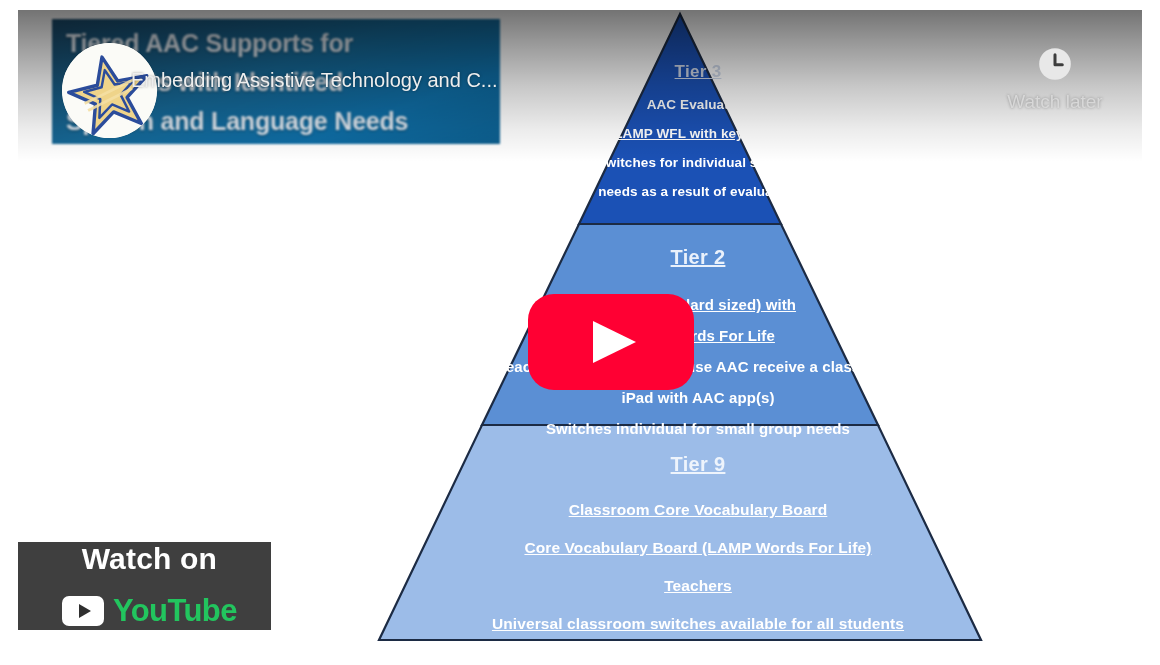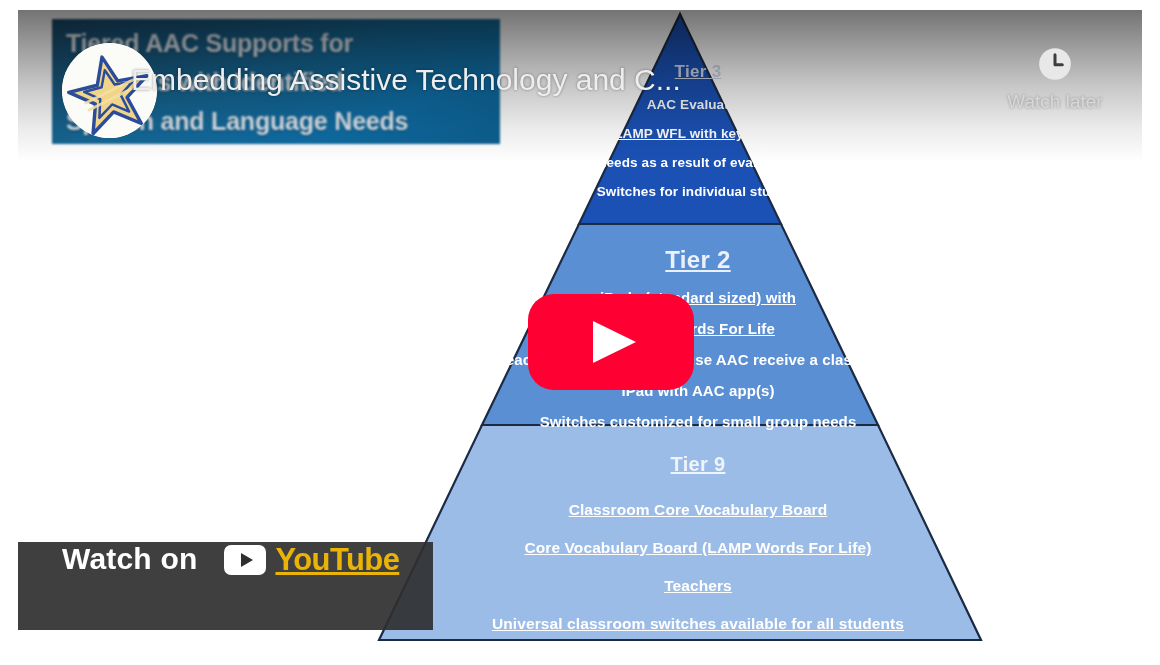--- a/index.html
+++ b/index.html
@@ -115,21 +115,21 @@
   #tier3-text {
     left: 540px; top: 52px; width: 280px;
   }
   #tier3-text .tier-head { font-size: 17px; margin-bottom: 8px; color:#cfd9ea; }
   #tier3-text .tier-line { font-size: 13.5px; line-height: 29px; }
 
   
   #tier2-text {
     left: 382px; top: 236px; width: 596px;
   }
-  #tier2-text .tier-head { font-size: 24px; margin-bottom: 8px; color:#eaf1fb; }
+  #tier2-text .tier-head { font-size: 20px; margin-bottom: 20px; color:#eaf1fb; }
   #tier2-text .tier-line { font-size: 15px; line-height: 31px; }
 
   
   #tier1-text {
     left: 330px; top: 443px; width: 700px;
   }
   #tier1-text .tier-head { font-size: 20px; margin-bottom: 15px; color:#eef4fc; }
   #tier1-text .tier-line { font-size: 15.5px; line-height: 38px; }
 
   
@@ -149,21 +149,21 @@
   }
 
   
   #video-title {
     position: absolute;
     left: 113px;
     top: 52px;
     width: 680px;
     z-index: 8;
     color: #eeeeee;
-    font-size: 30px;
+    font-size: 20px;
     font-weight: 400;
     line-height: 36px;
     white-space: nowrap;
     overflow: hidden;
     text-overflow: ellipsis;
     text-shadow: 0 0 3px rgba(0,0,0,.4);
     cursor: pointer;
   }
 
   
@@ -209,25 +209,26 @@
   #play-button svg { display:block; width:100%; height:100%; }
 
   
   #watch-on-youtube {
     position: absolute;
     left: 0px;
     top: 532px;
     height: 88px;
     padding: 0 34px 0 44px;
     display: flex;
-    align-items: flex-start;
-    gap: 27px;
+    align-items: center;
+    gap: 17px;
     background: rgba(47,47,47,0.92);
     z-index: 9;
     cursor: pointer;
+    flex-direction: column;
   }
   #watch-on-label {
     color: #ffffff;
     font-size: 30px;
     font-weight: bold;
     letter-spacing: .2px;
   }
   #yt-brand {
     display: flex;
     align-items: center;
@@ -243,25 +244,24 @@
     justify-content: center;
   }
   #yt-brand-mark .tri {
     width: 0; height: 0;
     border-left: 12px solid #2f2f2f;
     border-top: 7px solid transparent;
     border-bottom: 7px solid transparent;
     margin-left: 3px;
   }
   #yt-brand-word {
-    color: #eab308;
+    color: #22c55e;
     font-size: 31px;
     font-weight: bold;
     letter-spacing: -0.6px;
-    text-decoration: underline;
   }
 </style>
 </head>
 <body>
 
 <div id="page">
 
   <div id="player">
 
     <div id="poster">
@@ -281,31 +281,31 @@
           <polygon points="561,214 763,214 860,415 464,415" fill="#5B8FD4" stroke="#1c2b44" stroke-width="2.2"></polygon>
 
           <polygon points="464,415 860,415 963,630 361,630" fill="#9CBCE8" stroke="#1c2b44" stroke-width="2.2"></polygon>
         </svg>
       </div>
 
       <div class="tier-text" id="tier3-text">
         <div class="tier-head">Tier 3</div>
         <div class="tier-line">AAC Evaluation</div>
         <div class="tier-line u">LAMP WFL with keyguard</div>
+        <div class="tier-line">Switches for individual student</div>
         <div class="tier-line">needs as a result of evaluation</div>
-        <div class="tier-line">Switches for individual student</div>
       </div>
 
       <div class="tier-text" id="tier2-text">
         <div class="tier-head">Tier 2</div>
         <div class="tier-line u">iPads (standard sized) with</div>
         <div class="tier-line u">LAMP Words For Life</div>
         <div class="tier-line">Teachers of students that use AAC receive a classroom</div>
         <div class="tier-line">iPad with AAC app(s)</div>
-        <div class="tier-line">Switches customized for small group needs</div>
+        <div class="tier-line">Switches individual for small group needs</div>
       </div>
 
       <div class="tier-text" id="tier1-text">
         <div class="tier-head">Tier 9</div>
         <div class="tier-line u">Classroom Core Vocabulary Board</div>
         <div class="tier-line u">Core Vocabulary Board (LAMP Words For Life)</div>
         <div class="tier-line u">Teachers</div>
         <div class="tier-line u">Universal classroom switches available for all students</div>
       </div>
 

